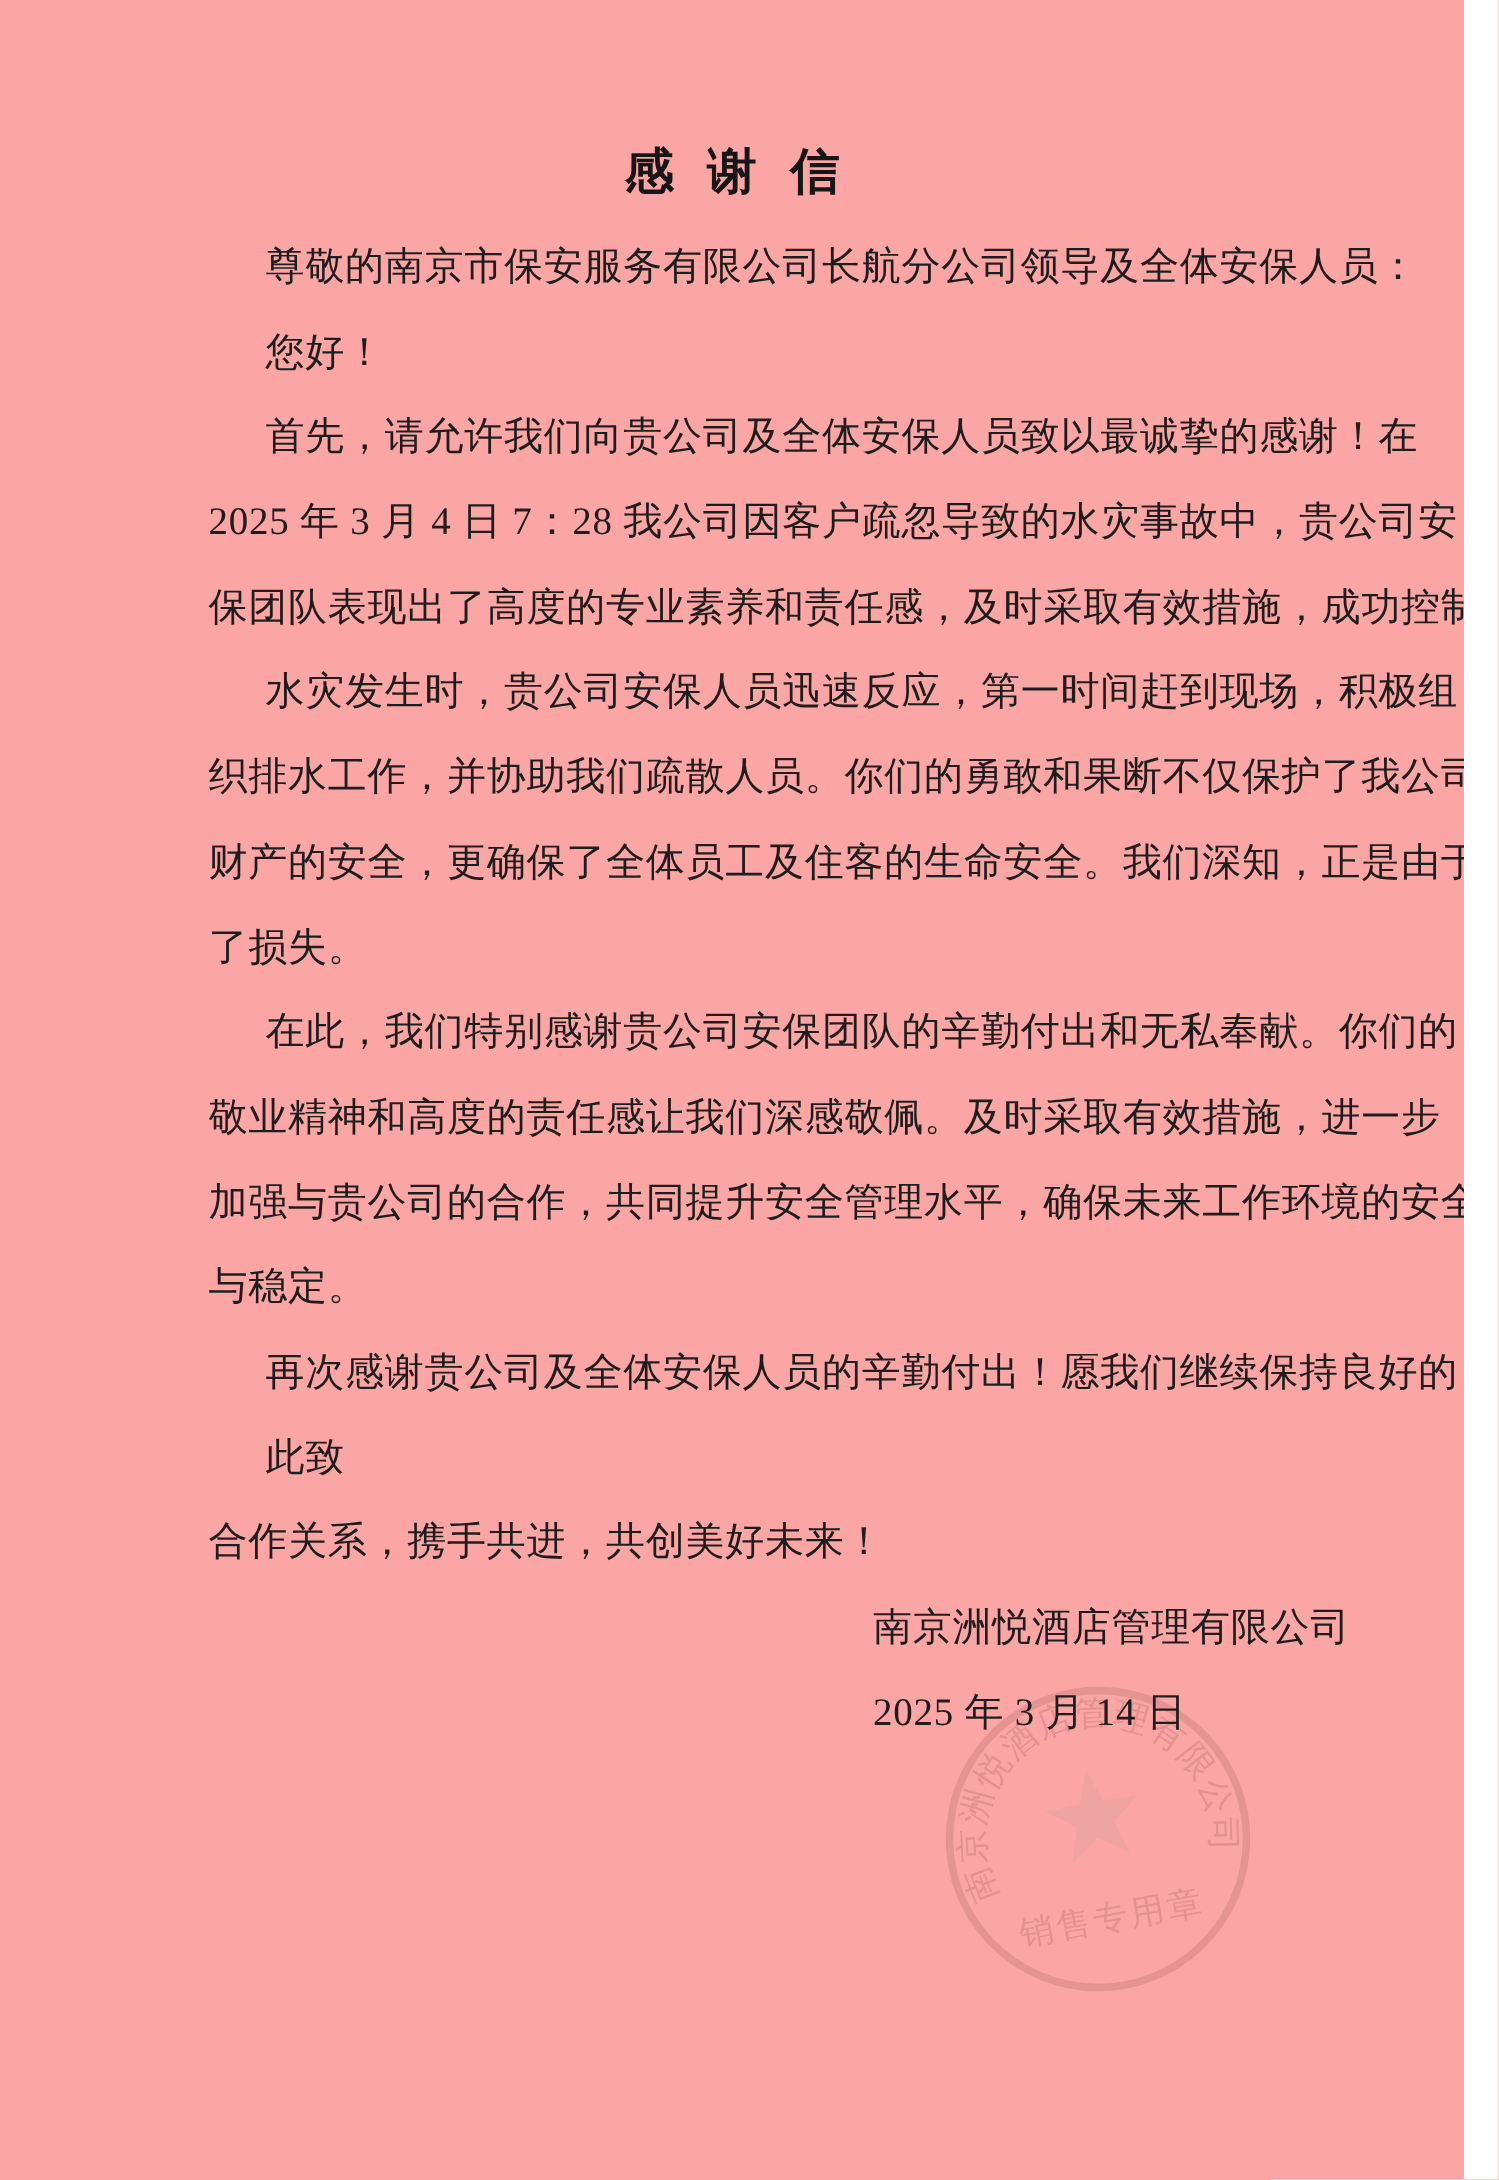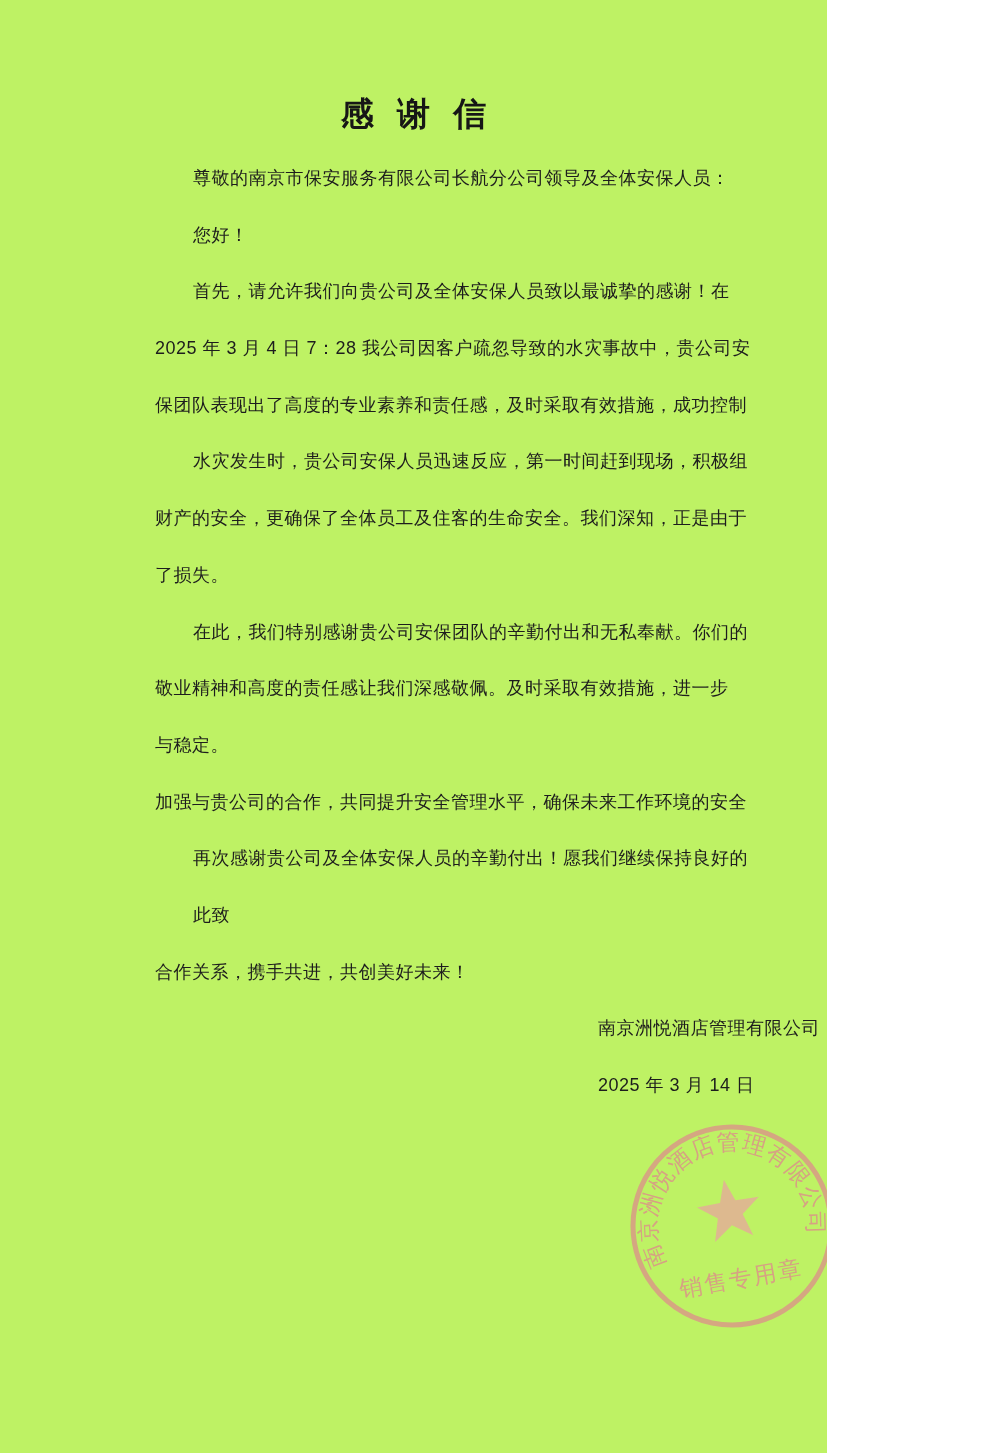--- a/index.html
+++ b/index.html
@@ -1,34 +1,34 @@
 <!DOCTYPE html>
 <html><head>
 <meta charset="utf-8">
 <style>
   html,body{margin:0;padding:0;}
   body{background:#ffffff;}
   .page{
     position:relative;
-    width:827px;height:1453px;
-    background:#bef264;
+    width:976px;height:1453px;
+    background:#fca5a5;
     overflow:hidden;
-    font-family:Liberation Sans, sans-serif;
+    font-family:Liberation Serif, serif;
     color:#1d1d1d;
   }
   .title{
     position:absolute;top:92px;left:0;width:100%;
     text-align:center;
     font-size:33px;font-weight:600;
     letter-spacing:7px;text-indent:7px;
     color:#161616;
   }
   .body-block{
-    position:absolute;left:155px;top:150px;width:790px;
-    font-size:18px;line-height:56.7px;
+    position:absolute;left:139px;top:150px;width:790px;
+    font-size:26px;line-height:56.7px;
     z-index:2;
     letter-spacing:0.5px;
   }
   .line{white-space:pre;height:56.7px;}
   .ind{text-indent:38px;}
   .sig{margin-left:443px;}
   .seal{
     position:absolute;left:617px;top:1111px;
     width:230px;height:230px;
     z-index:1;
@@ -55,26 +55,27 @@
     </g>
   </svg>
 
   <div class="body-block">
     <div class="line ind">尊敬的南京市保安服务有限公司长航分公司领导及全体安保人员：</div>
     <div class="line ind">您好！</div>
     <div class="line ind">首先，请允许我们向贵公司及全体安保人员致以最诚挚的感谢！在</div>
     <div class="line">2025 年 3 月 4 日 7：28 我公司因客户疏忽导致的水灾事故中，贵公司安</div>
     <div class="line">保团队表现出了高度的专业素养和责任感，及时采取有效措施，成功控制</div>
     <div class="line ind">水灾发生时，贵公司安保人员迅速反应，第一时间赶到现场，积极组</div>
+    <div class="line">织排水工作，并协助我们疏散人员。你们的勇敢和果断不仅保护了我公司</div>
     <div class="line">财产的安全，更确保了全体员工及住客的生命安全。我们深知，正是由于</div>
     <div class="line">了损失。</div>
     <div class="line ind">在此，我们特别感谢贵公司安保团队的辛勤付出和无私奉献。你们的</div>
     <div class="line">敬业精神和高度的责任感让我们深感敬佩。及时采取有效措施，进一步</div>
+    <div class="line">加强与贵公司的合作，共同提升安全管理水平，确保未来工作环境的安全</div>
     <div class="line">与稳定。</div>
-    <div class="line">加强与贵公司的合作，共同提升安全管理水平，确保未来工作环境的安全</div>
     <div class="line ind">再次感谢贵公司及全体安保人员的辛勤付出！愿我们继续保持良好的</div>
     <div class="line ind">此致</div>
     <div class="line">合作关系，携手共进，共创美好未来！</div>
     <div class="line sig">南京洲悦酒店管理有限公司</div>
     <div class="line sig">2025 年 3 月 14 日</div>
   </div>
 
 </div>
 
 </body></html>

